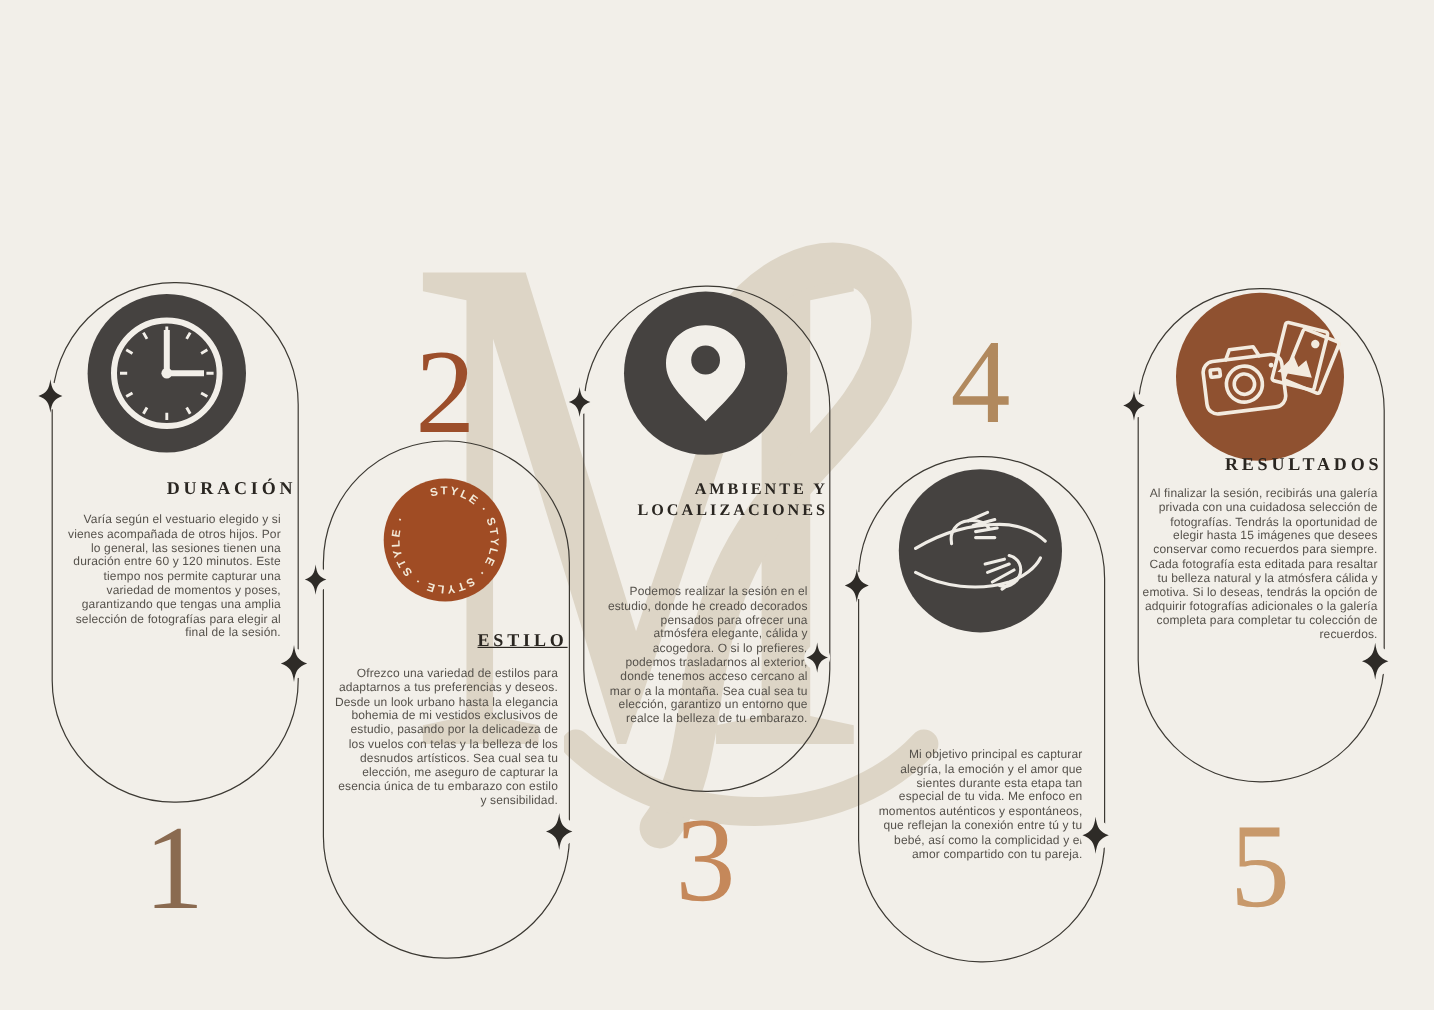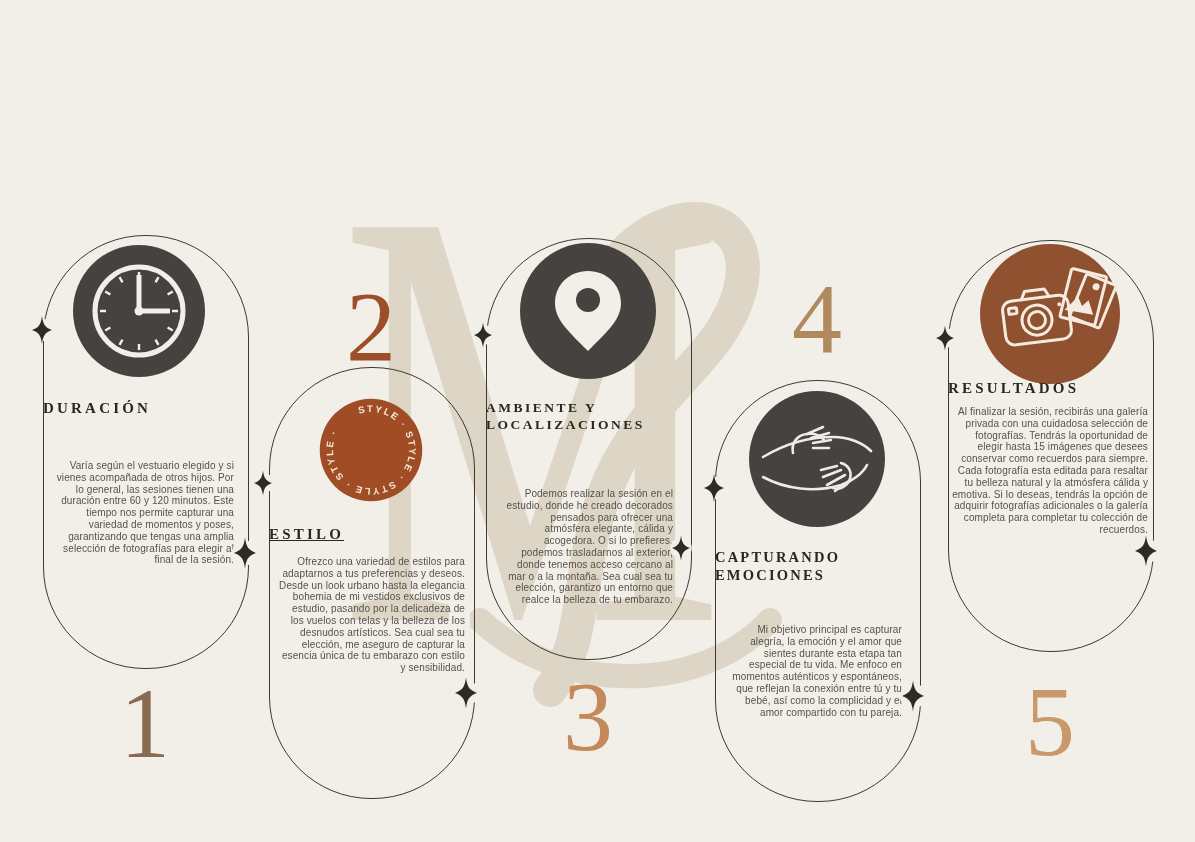--- a/index.html
+++ b/index.html
@@ -22,21 +22,21 @@
   
   .pill{position:absolute;border:1px solid #3c3933;border-radius:102px;background:transparent;}
 
   
   .icon-circle{position:absolute;border-radius:50%;display:flex;align-items:center;justify-content:center;}
   .c-dark{background:#454240;}
   .c-camera{background:#8f5130;}
 
   
   .heading{position:absolute;font-family:"Liberation Serif",serif;font-weight:bold;color:#2a2621;
-           text-align:left;width:204px;}
+           text-align:right;width:204px;}
   .h-one{font-size:15px;letter-spacing:3.2px;}
   .h-two{font-size:13.5px;letter-spacing:2.5px;line-height:17px;}
   .h-two-lg{font-size:14.5px;letter-spacing:2.2px;line-height:18px;}
   .body-text{position:absolute;font-size:10px;line-height:11.8px;letter-spacing:.12px;
              color:#55514b;text-align:right;}
   .num{position:absolute;font-family:"Liberation Serif",serif;font-size:100px;line-height:1;
        width:204px;text-align:center;}
 
   
   .sparkle{position:absolute;transform:translate(-50%,-50%);overflow:visible;}
@@ -67,21 +67,21 @@
         <g stroke-width="2.4">
           <path d="M99 66 L105 66 M94.6 49.5 L99.8 46.5 M82.5 37.4 L85.5 32.2 M66 33 L66 27 M49.5 37.4 L46.5 32.2 M37.4 49.5 L32.2 46.5 M33 66 L27 66 M37.4 82.5 L32.2 85.5 M49.5 94.6 L46.5 99.8 M66 99 L66 105 M82.5 94.6 L85.5 99.8 M94.6 82.5 L99.8 85.5"></path>
         </g>
         <path d="M66 66 L66 30" stroke-width="5"></path>
         <path d="M66 66 L97 66" stroke-width="5"></path>
       </g>
       <circle cx="66" cy="66" r="4.5" fill="#f2efe9"></circle>
     </svg>
   </div>
   <div class="heading h-one" style="left:43px;top:400px;font-family:Liberation Serif, serif;">DURACIÓN</div>
-  <div class="body-text" style="left:56px;top:428px;width:178px;margin-top:32px;">Varía según el vestuario elegido y si vienes acompañada de otros hijos. Por lo general, las sesiones tienen una duración entre 60 y 120 minutos. Este tiempo nos permite capturar una variedad de momentos y poses, garantizando que tengas una amplia selección de fotografías para elegir al final de la sesión.</div>
+  <div class="body-text" style="left:56px;top:428px;width:178px;">Varía según el vestuario elegido y si vienes acompañada de otros hijos. Por lo general, las sesiones tienen una duración entre 60 y 120 minutos. Este tiempo nos permite capturar una variedad de momentos y poses, garantizando que tengas una amplia selección de fotografías para elegir al final de la sesión.</div>
   <div class="num" style="left: 43px; top: 674px; color: rgb(138, 106, 80);">1</div>
 
   <div class="num" style="left: 269px; top: 277px; color: rgb(156, 78, 43);">2</div>
   <div class="pill" style="left:269px;top:367px;width:204px;height:430px;"></div>
   <div class="icon-circle" style="left:309px;top:388px;width:124px;height:124px;">
     <svg width="124" height="124" viewBox="0 0 150 150">
       <circle cx="75" cy="75" r="62" fill="#a04c24"></circle>
       <defs>
         <path id="badgecirc" d="M75,75 m0,-46 a46,46 0 1,1 -0.01,0 z" fill="none"></path>
       </defs>
@@ -111,21 +111,20 @@
       <g stroke="#efece6" stroke-width="2.6" fill="none" stroke-linecap="round" stroke-linejoin="round">
         <path d="M14 66 C34 54 56 46 84 46 C100 46 114 52 122 60"></path>
         <path d="M14 86 C36 98 66 102 92 94 C104 90 114 82 118 74"></path>
         <path d="M44 62 C42 52 48 44 58 43 C66 42 72 45 75 49"></path>
         <path d="M58 43 L74 36 M62 47 L80 42 M64 52 L82 49 M64 57 L80 57"></path>
         <path d="M92 72 C100 74 104 82 100 90 C97 96 90 99 84 97"></path>
         <path d="M100 90 L86 100 M96 84 L78 94 M92 79 L74 86 M88 75 L72 79"></path>
       </g>
     </svg>
   </div>
-  <div class="heading h-two-lg" style="left:715px;top:548px;">CAPTURANDO EMOCIONES</div>
   <div class="body-text" style="left:732px;top:624px;width:170px;">Mi objetivo principal es capturar alegría, la emoción y el amor que sientes durante esta etapa tan especial de tu vida. Me enfoco en momentos auténticos y espontáneos, que reflejan la conexión entre tú y tu bebé, así como la complicidad y el amor compartido con tu pareja.</div>
 
   <div class="pill" style="left:948px;top:240px;width:204px;height:410px;"></div>
   <div class="icon-circle c-camera" style="left:980px;top:244px;width:140px;height:140px;">
     <svg width="140" height="140" viewBox="0 0 140 140">
       <g stroke="#f3ebdf" stroke-width="3" fill="none" stroke-linecap="round" stroke-linejoin="round">
         <g transform="rotate(22 112 62)">
             <rect x="95" y="34" width="32" height="46" rx="2"></rect>
           </g>
         <g transform="rotate(14 103 58)">

